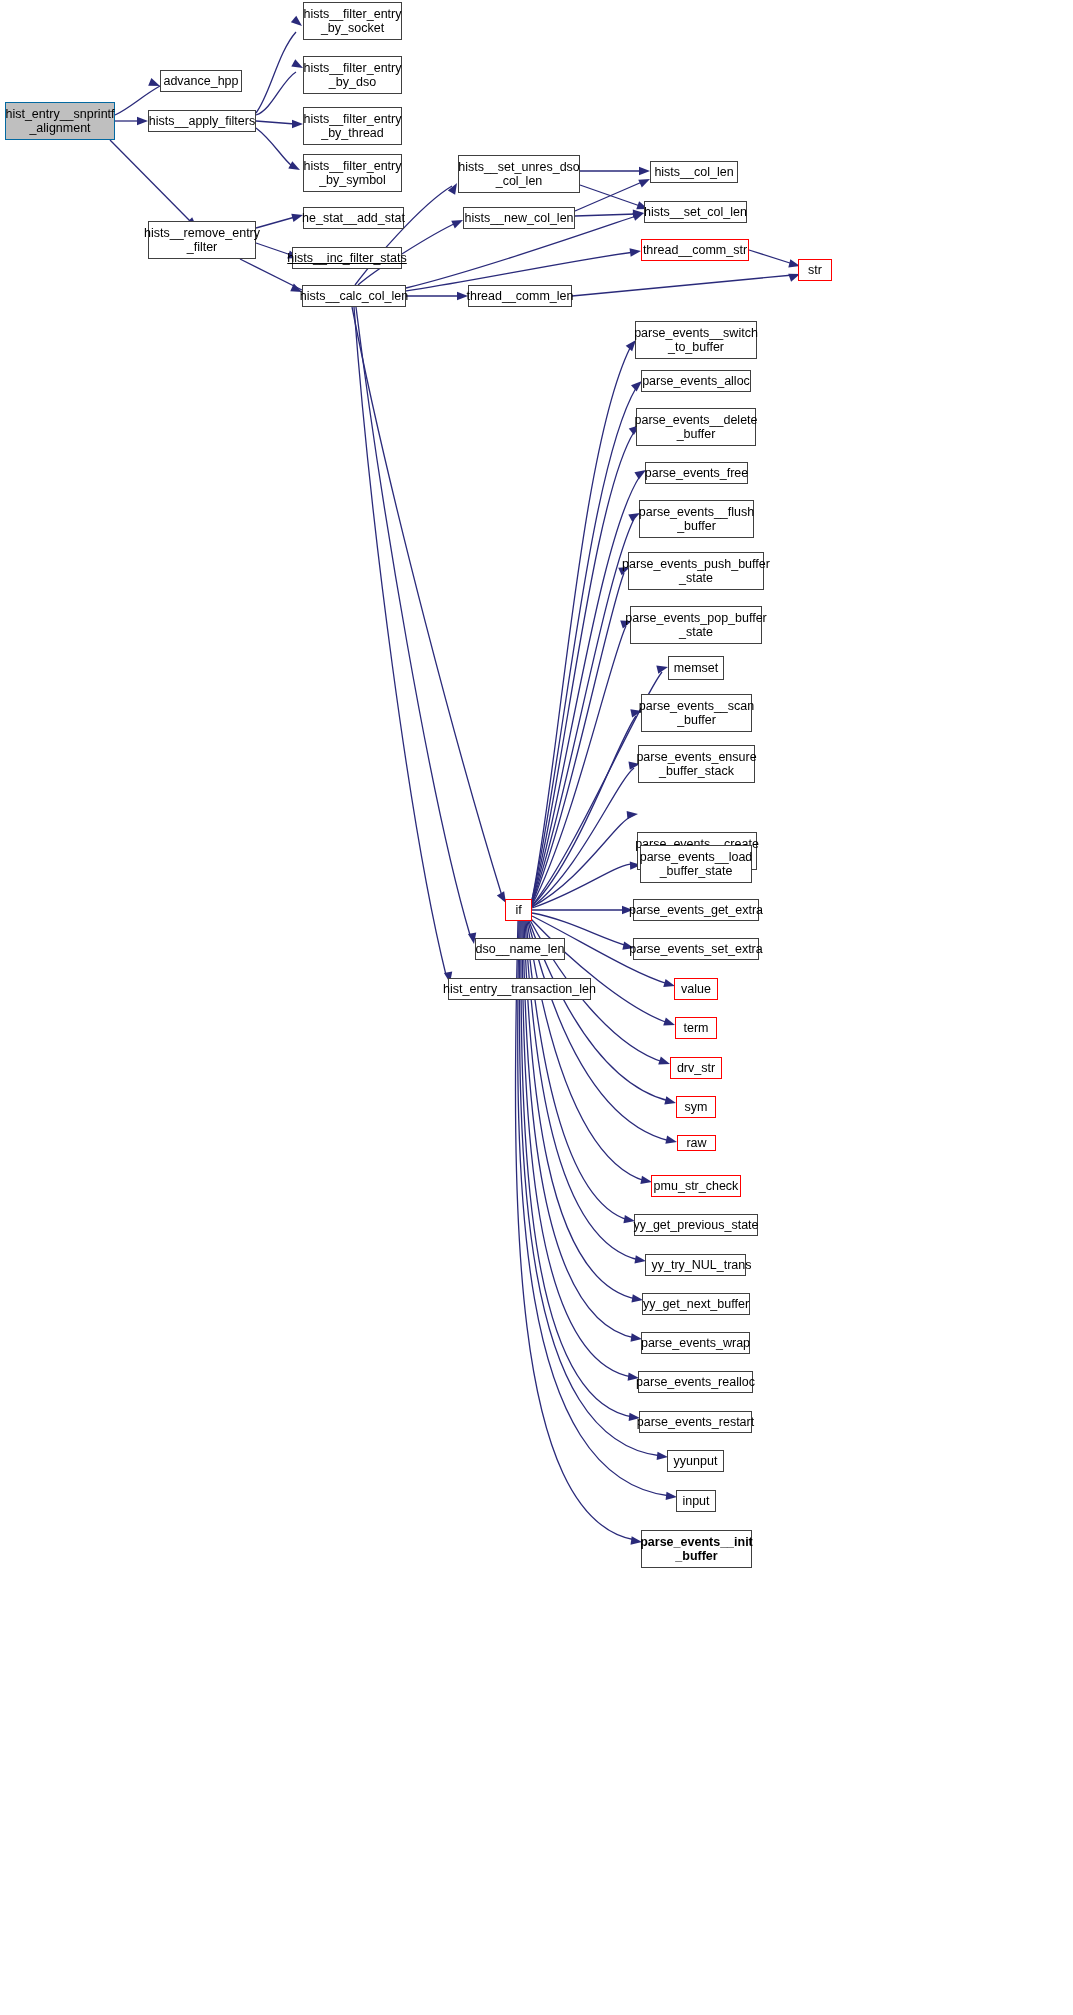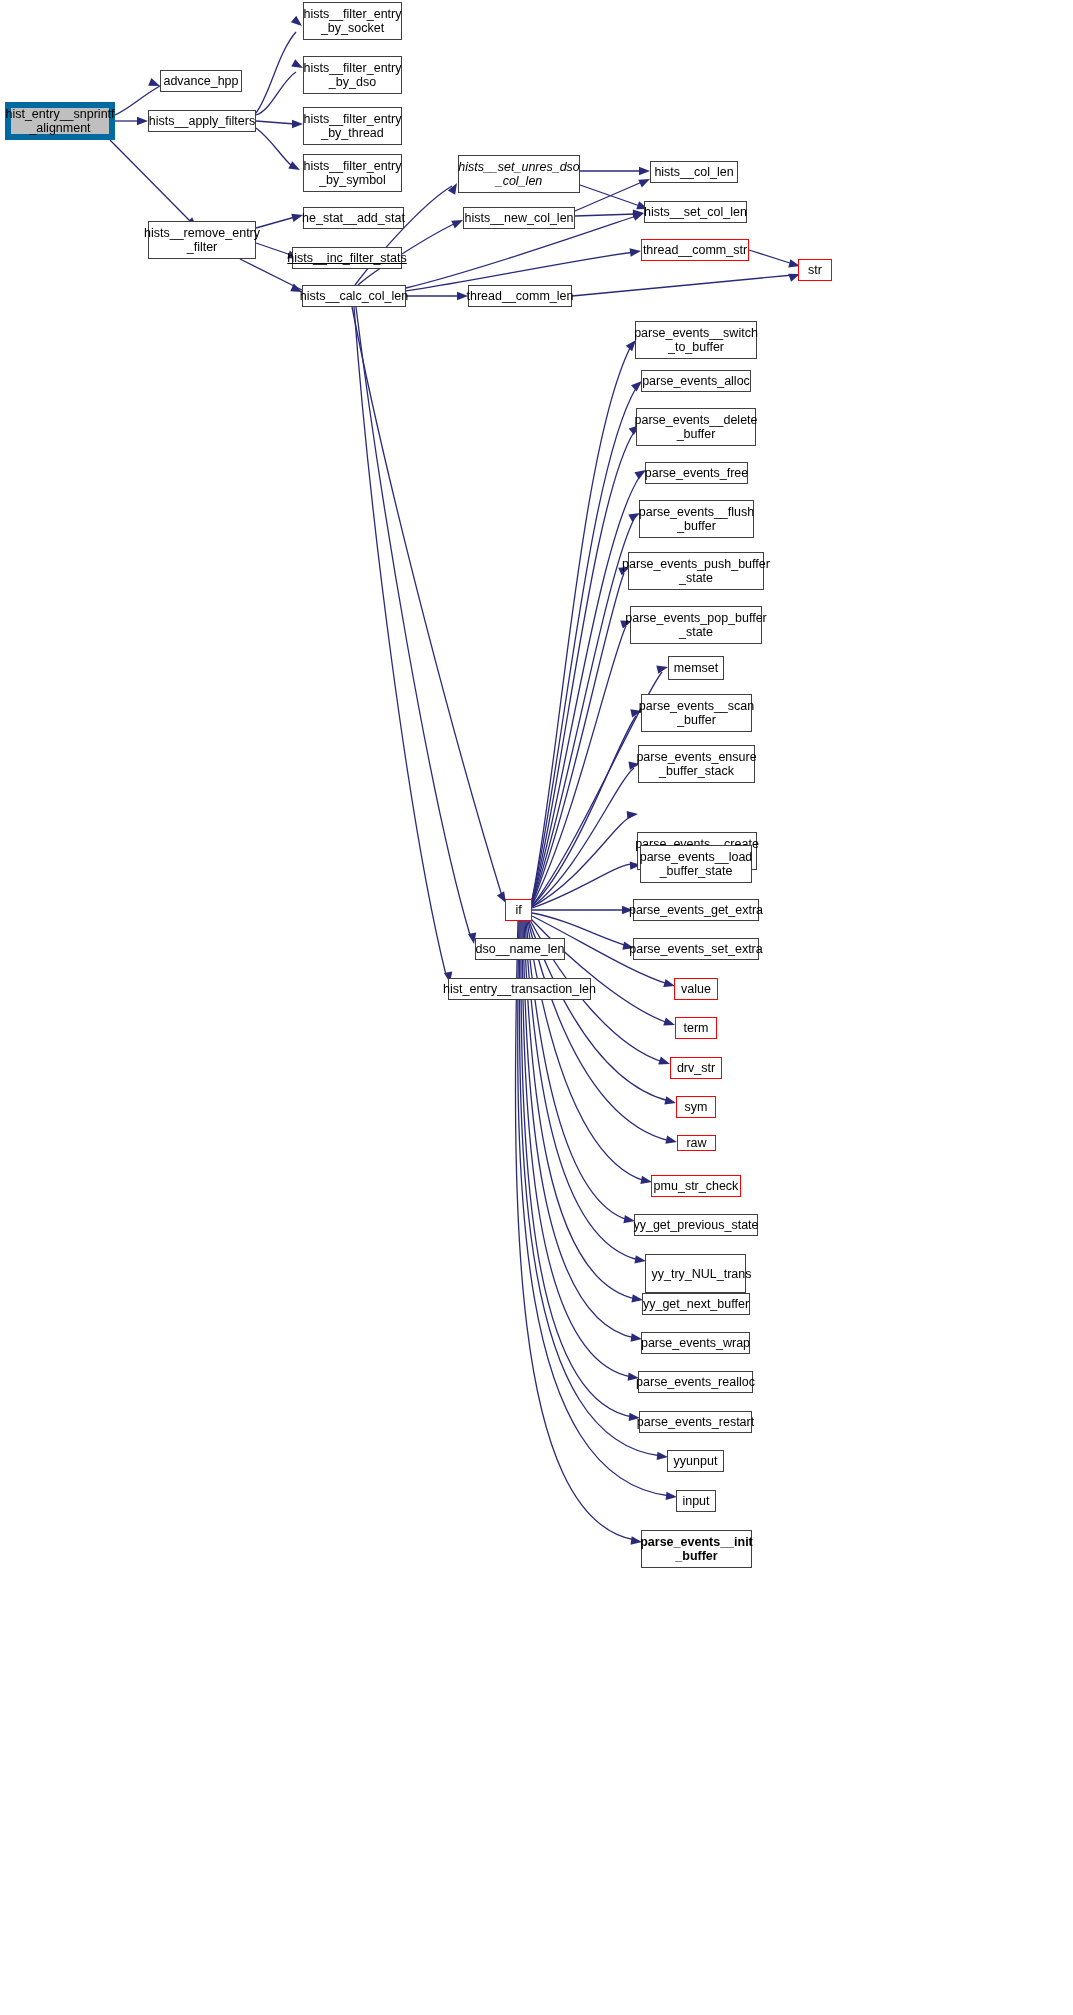--- a/index.html
+++ b/index.html
@@ -36,21 +36,21 @@
     border: 1px solid #404040;
     color: #000000;
     font-size: 12.5px;
     line-height: 14px;
     letter-spacing: 0px;
     white-space: pre;
     z-index: 2;
   }
   .node.root {
     background: #bfbfbf;
-    border: 6px solid #0369a1;
+    border: 1px solid #0369a1;
   }
   .node.red {
     border: 1px solid #ff0000;
   }
 </style>
 </head>
 <body>
 
 <div id="canvas">
   <svg id="edge-layer" viewBox="0 0 1073 2015" xmlns="http://www.w3.org/2000/svg">
@@ -171,21 +171,21 @@
 _by_dso</div>
     <div class="node" style="left: 303px; top: 107px; width: 99px; height: 38px;">hists__filter_entry
 _by_thread</div>
     <div class="node" style="left: 303px; top: 154px; width: 99px; height: 38px;">hists__filter_entry
 _by_symbol</div>
     <div class="node" style="left: 148px; top: 221px; width: 108px; height: 38px;">hists__remove_entry
 _filter</div>
     <div class="node" style="left: 303px; top: 207px; width: 101px; height: 22px;">he_stat__add_stat</div>
     <div class="node" style="left: 292px; top: 247px; width: 110px; height: 22px; text-decoration: underline;">hists__inc_filter_stats</div>
     <div class="node" style="left: 302px; top: 285px; width: 104px; height: 22px;">hists__calc_col_len</div>
-    <div class="node" style="left: 458px; top: 155px; width: 122px; height: 38px; font-style: italic;">hists__set_unres_dso
+    <div class="node" style="left: 458px; top: 155px; width: 122px; height: 38px;">hists__set_unres_dso
 _col_len</div>
     <div class="node" style="left: 463px; top: 207px; width: 112px; height: 22px;">hists__new_col_len</div>
     <div class="node" style="left: 468px; top: 285px; width: 104px; height: 22px;">thread__comm_len</div>
     <div class="node" style="left: 650px; top: 161px; width: 88px; height: 22px;">hists__col_len</div>
     <div class="node" style="left: 644px; top: 201px; width: 103px; height: 22px;">hists__set_col_len</div>
     <div class="node red" style="left: 641px; top: 239px; width: 108px; height: 22px;">thread__comm_str</div>
     <div class="node red" style="left: 798px; top: 259px; width: 34px; height: 22px;">str</div>
     <div class="node" style="left: 475px; top: 938px; width: 90px; height: 22px;">dso__name_len</div>
     <div class="node" style="left: 448px; top: 978px; width: 143px; height: 22px;">hist_entry__transaction_len</div>
     <div class="node red" style="left: 505px; top: 899px; width: 27px; height: 22px;">if</div>
@@ -212,21 +212,21 @@
 _buffer_state</div>
     <div class="node" style="left: 633px; top: 899px; width: 126px; height: 22px;">parse_events_get_extra</div>
     <div class="node" style="left: 633px; top: 938px; width: 126px; height: 22px;">parse_events_set_extra</div>
     <div class="node red" style="left: 674px; top: 978px; width: 44px; height: 22px;">value</div>
     <div class="node red" style="left: 675px; top: 1017px; width: 42px; height: 22px;">term</div>
     <div class="node red" style="left: 670px; top: 1057px; width: 52px; height: 22px;">drv_str</div>
     <div class="node red" style="left: 676px; top: 1096px; width: 40px; height: 22px;">sym</div>
     <div class="node red" style="left: 677px; top: 1135px; width: 39px; height: 16px;">raw</div>
     <div class="node red" style="left: 651px; top: 1175px; width: 90px; height: 22px;">pmu_str_check</div>
     <div class="node" style="left: 634px; top: 1214px; width: 124px; height: 22px;">yy_get_previous_state</div>
-    <div class="node" style="left: 645px; top: 1254px; width: 101px; height: 39px; padding-left: 12px;">yy_try_NUL_trans</div>
+    <div class="node" style="left: 645px; top: 1254px; width: 101px; height: 22px; padding-left: 12px;">yy_try_NUL_trans</div>
     <div class="node" style="left: 642px; top: 1293px; width: 108px; height: 22px;">yy_get_next_buffer</div>
     <div class="node" style="left: 641px; top: 1332px; width: 109px; height: 22px;">parse_events_wrap</div>
     <div class="node" style="left: 638px; top: 1371px; width: 115px; height: 22px;">parse_events_realloc</div>
     <div class="node" style="left: 639px; top: 1411px; width: 113px; height: 22px;">parse_events_restart</div>
     <div class="node" style="left: 667px; top: 1450px; width: 57px; height: 22px;">yyunput</div>
     <div class="node" style="left: 676px; top: 1490px; width: 40px; height: 22px;">input</div>
     <div class="node" style="left: 641px; top: 1530px; width: 111px; height: 38px; font-weight: bold;">parse_events__init
 _buffer</div>
   </div>
 

